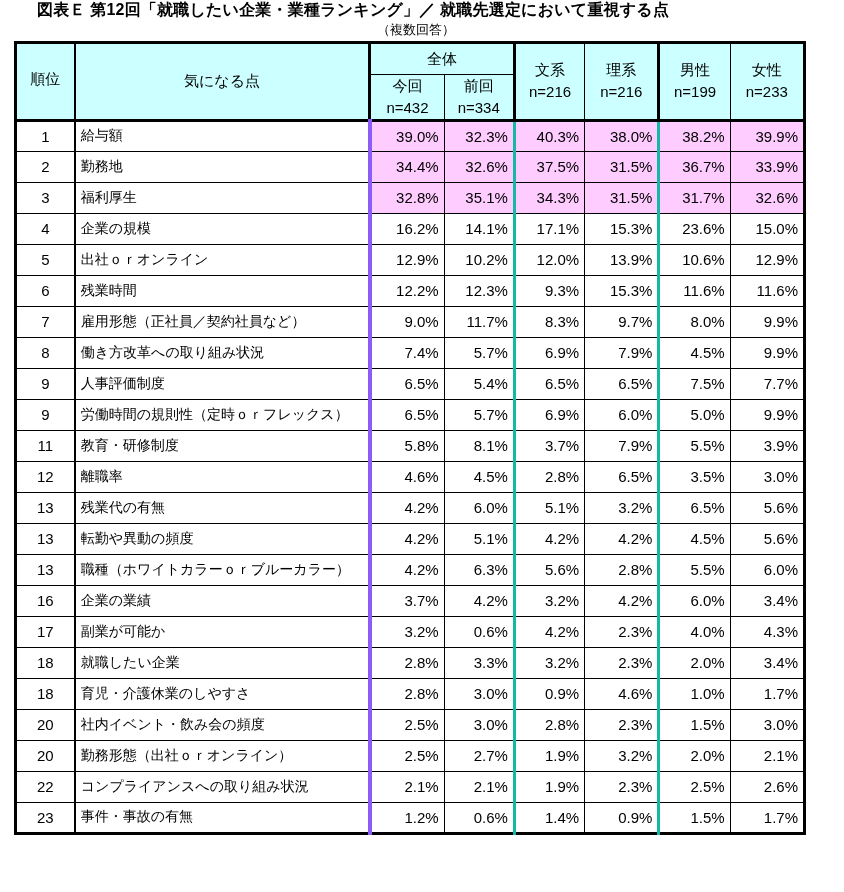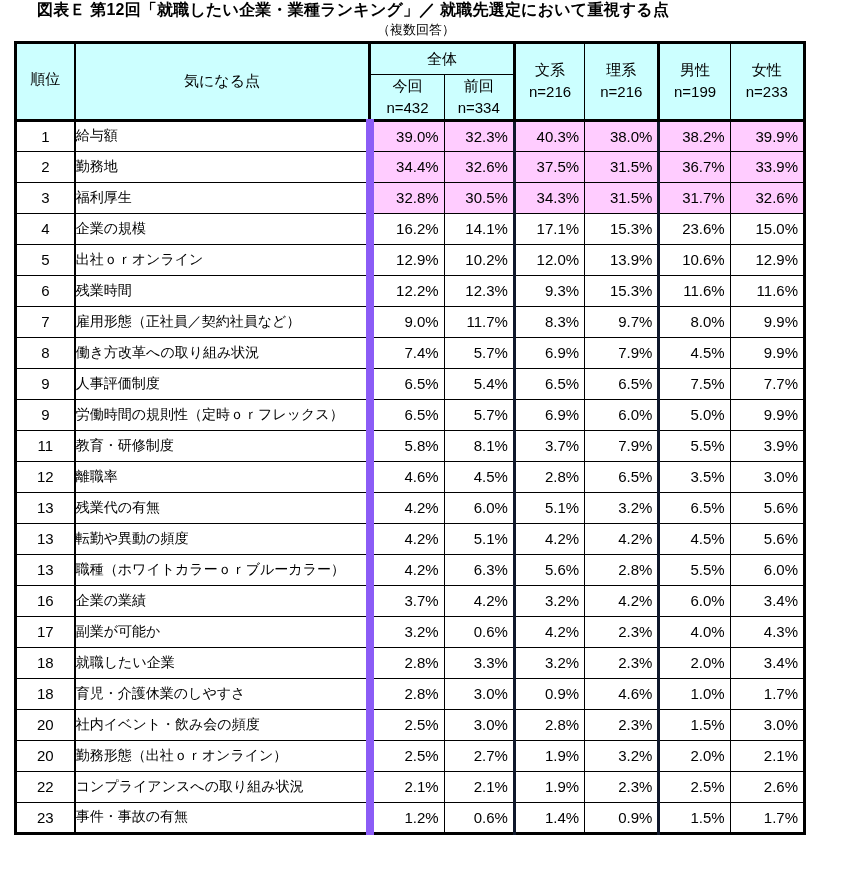--- a/index.html
+++ b/index.html
@@ -52,23 +52,23 @@
 
   
   .br2 { border-right: 2px solid #000 !important; font-family: Liberation Mono, monospace; }
   .br3 { border-right: 3px solid #000 !important; }
   .bb1 { border-bottom: 1px solid #000; text-align: center; }
 
   tbody tr { height: 31px; }
   tbody tr:first-child td { border-top: 3px solid #000; }
   tbody td { vertical-align: middle; }
   tbody td.rank   { text-align: center; font-size: 15px; border-right: 2px solid #000; }
-  tbody td.item   { text-align: left; font-size: 14px; border-right: 8px solid #8b5cf6; }
+  tbody td.item   { text-align: left; padding-left: 5px; font-size: 14px; border-right: 4px solid #8b5cf6; }
   tbody td.val    { text-align: right; padding-right: 5px; font-size: 15px; }
-  tbody td.val.g  { border-right: 3px solid #0f172a; }
+  tbody td.val.g  { border-right: 3px solid #14b8a6; }
   tbody tr.hl td.val { background: var(--highlight-bg, #FFCCFF); }
 
   .footnote {
     margin: 7px 0 0 37px;
     font-size: 14px;
   }
 </style>
 </head>
 <body>
 
@@ -141,21 +141,21 @@
     <td class="val">37.5%</td>
     <td class="val g">31.5%</td>
     <td class="val">36.7%</td>
     <td class="val">33.9%</td>
   </tr>
 
   <tr class="hl">
     <td class="rank">3</td>
     <td class="item">福利厚生</td>
     <td class="val">32.8%</td>
-    <td class="val g">30.5%</td>
+    <td class="val g">35.1%</td>
     <td class="val">34.3%</td>
     <td class="val g">31.5%</td>
     <td class="val">31.7%</td>
     <td class="val">32.6%</td>
   </tr>
 
   <tr>
     <td class="rank">4</td>
     <td class="item">企業の規模</td>
     <td class="val">16.2%</td>

